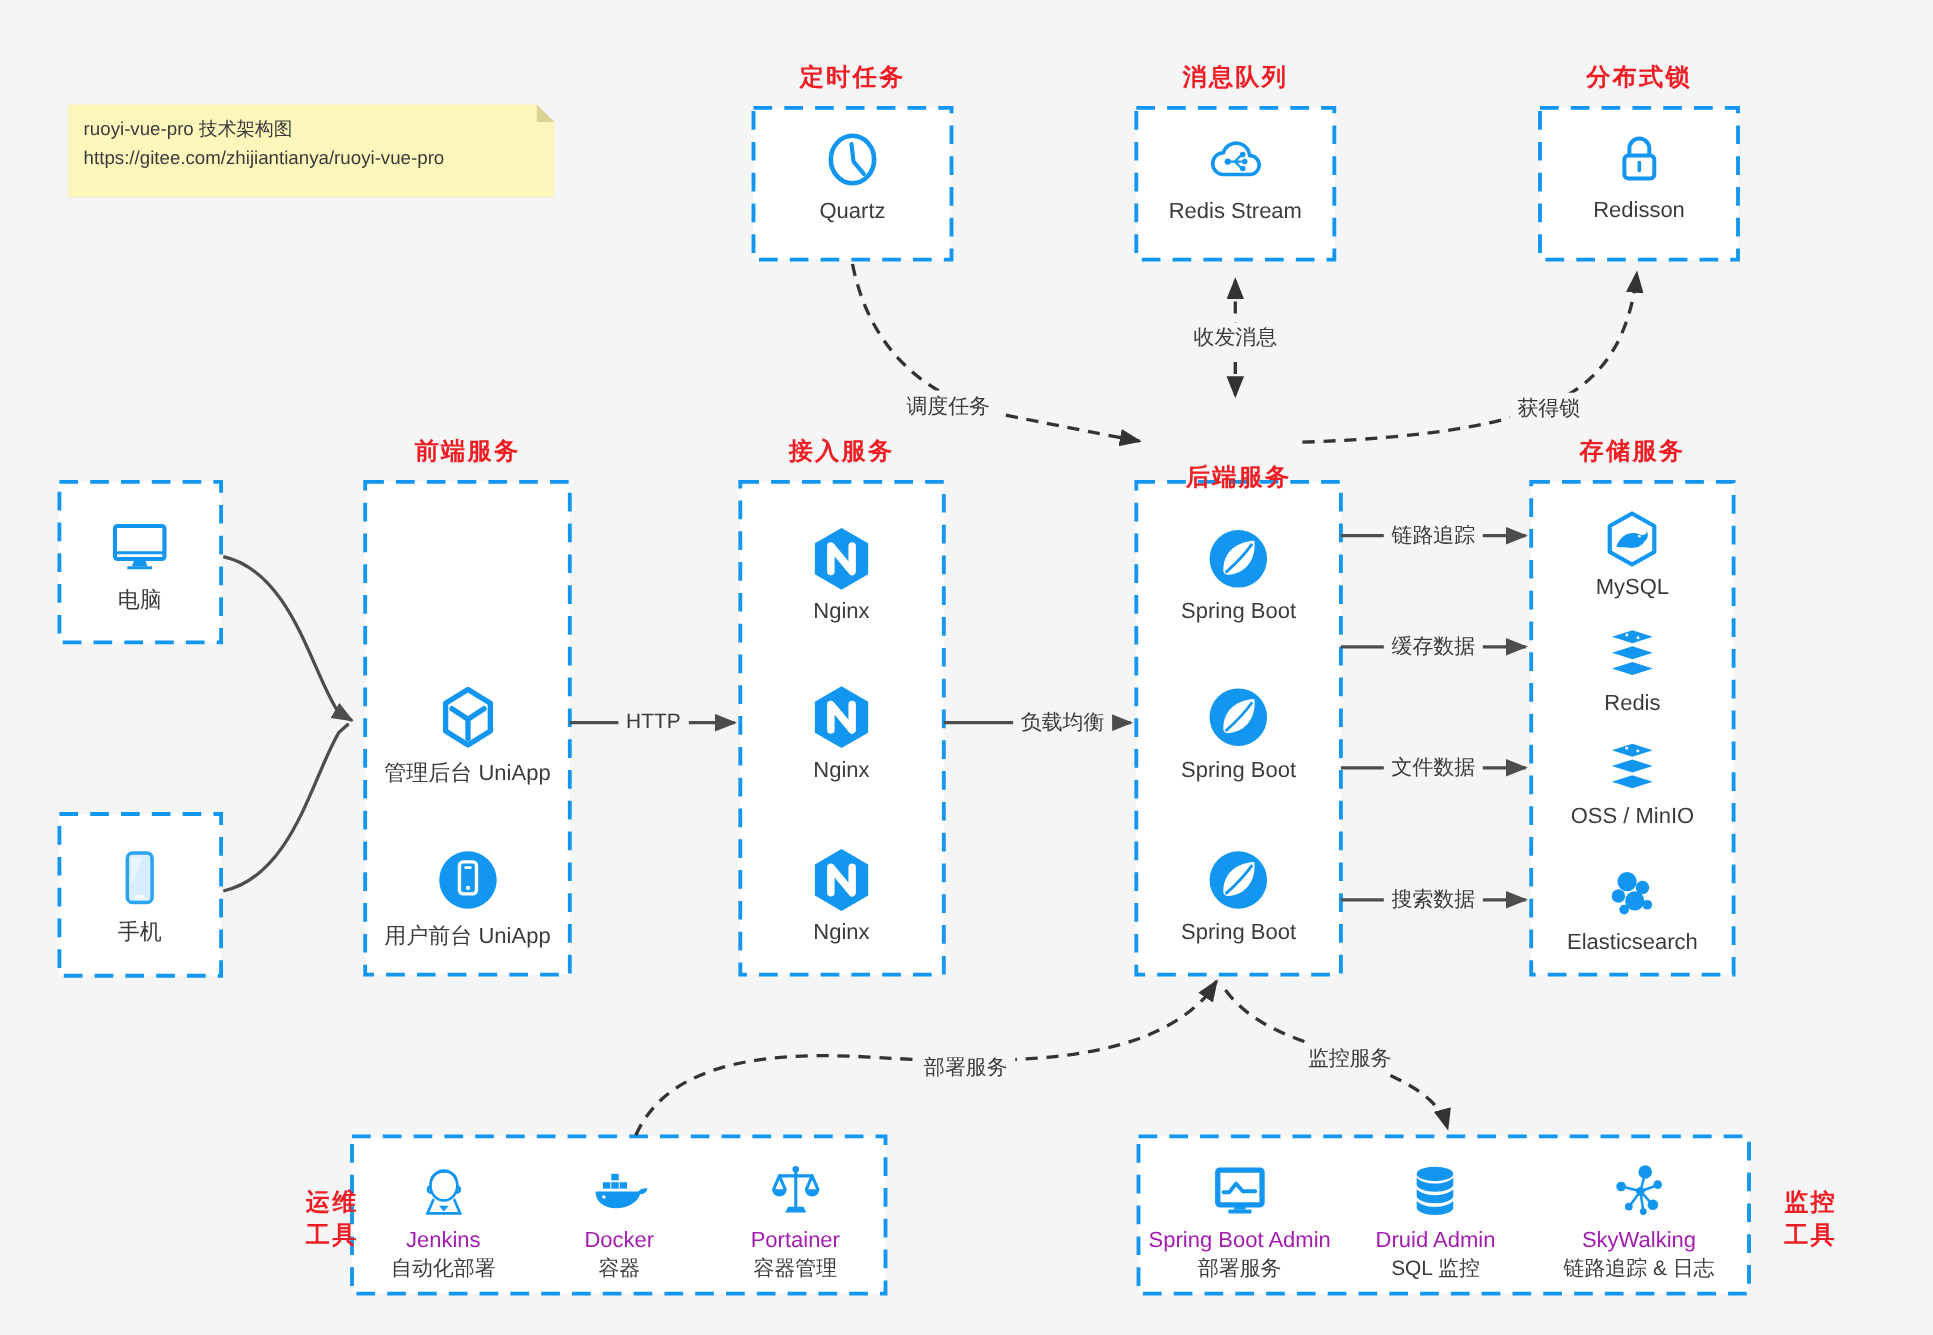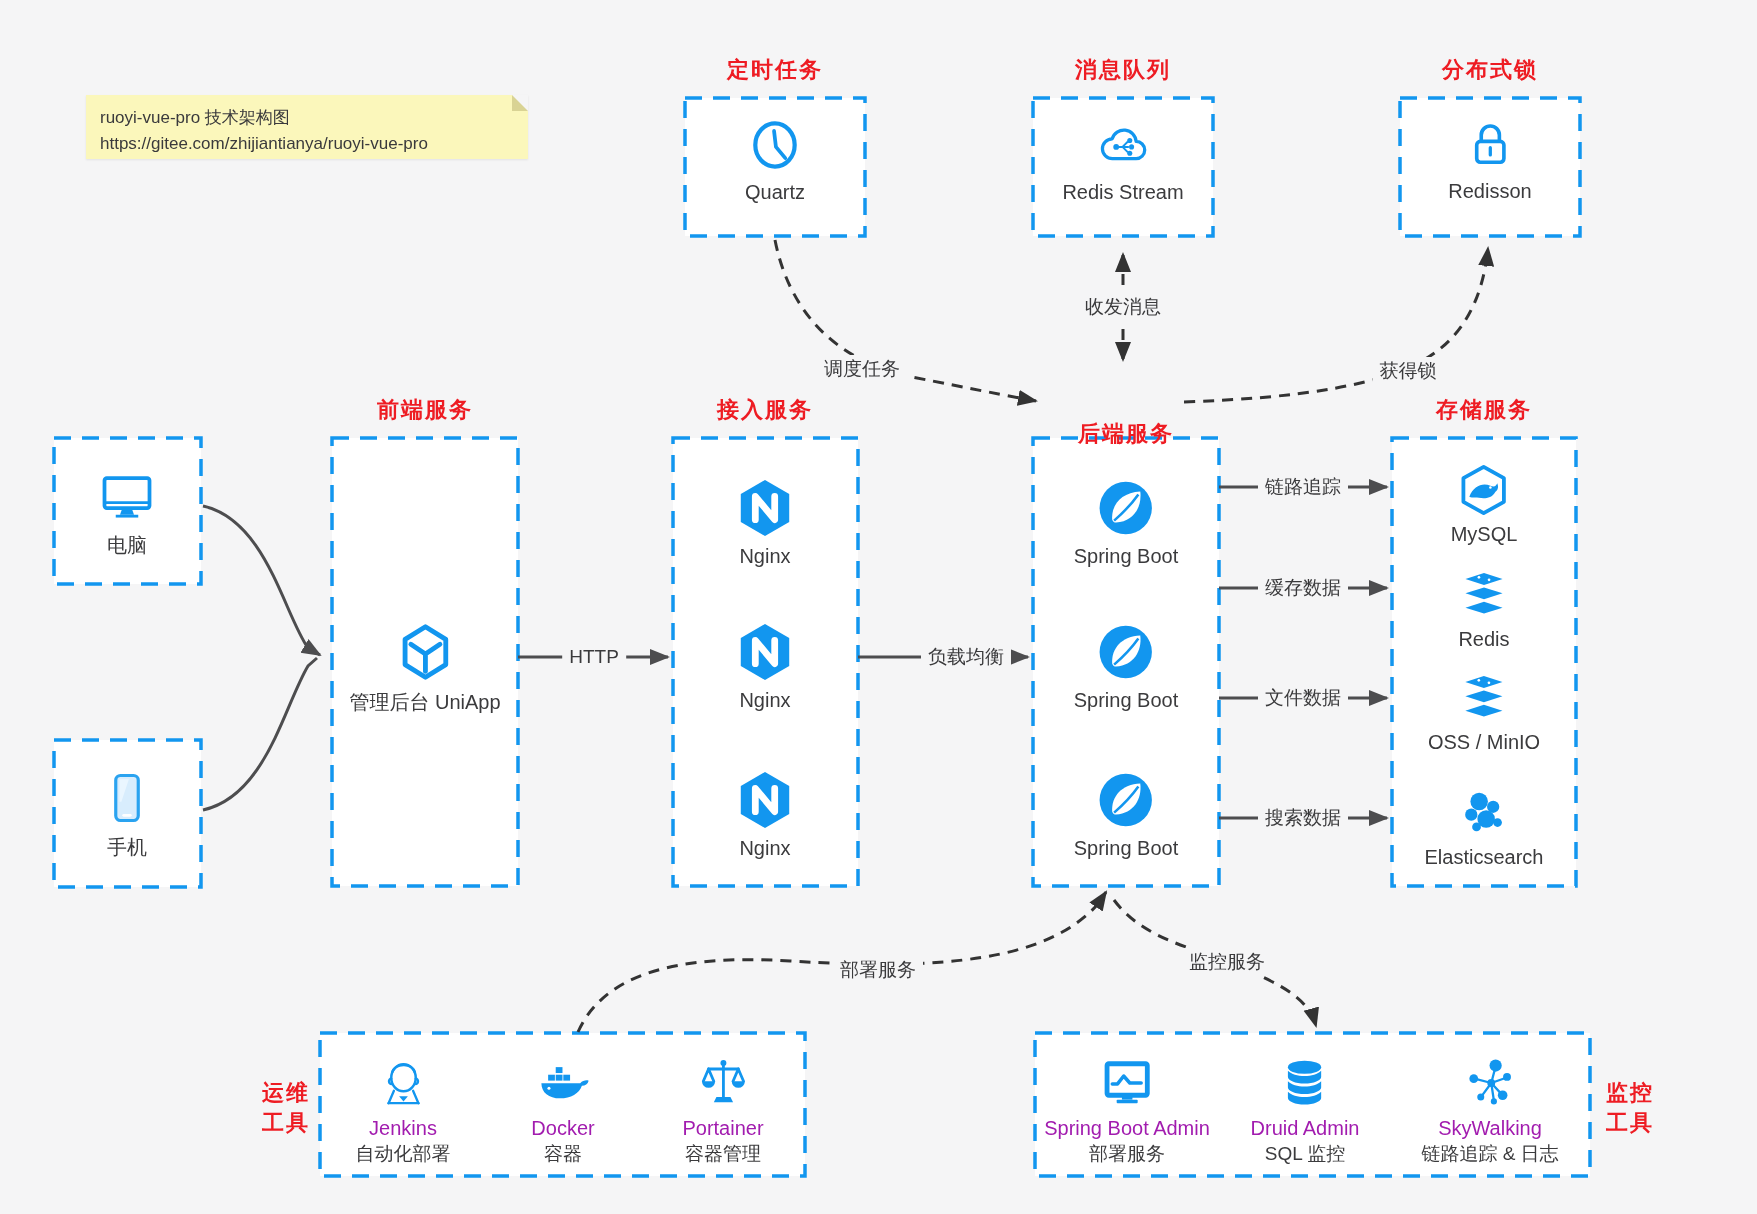--- a/index.html
+++ b/index.html
@@ -2,31 +2,31 @@
 <html><head>
 <meta charset="utf-8">
 <style>
   html,body{margin:0;padding:0;background:#f5f5f6;}
   #canvas{position:relative;width:1757px;height:1214px;background:#f5f5f6;overflow:hidden;
           font-family:"Liberation Sans","DejaVu Sans",sans-serif;color:#3c3c3e;}
   #edges{position:absolute;left:0;top:0;}
   .sec-title{position:absolute;transform:translate(-50%,-50%);font-size:22px;font-weight:bold;
              color:#ee1c23;letter-spacing:2px;white-space:nowrap;}
   .side-title{position:absolute;transform:translateX(-50%);text-align:left;font-size:22px;
-              font-weight:bold;color:#ee1c23;line-height:30px;letter-spacing:2px;}
+              font-weight:bold;color:#ee1c23;line-height:30px;letter-spacing:2px;margin-left:16px;}
   .node{position:absolute;transform:translateX(-50%);display:flex;flex-direction:column;
         align-items:center;white-space:nowrap;}
   .node .icon{display:block;line-height:0;}
   .nlabel{font-size:20px;color:#3b3b3d;margin-top:6px;}
   .iname{font-size:20px;color:#a21caf;margin-top:5px;line-height:25px;}
   .idesc{font-size:19px;color:#3b3b3d;line-height:25px;}
   .elabel{position:absolute;transform:translate(-50%,-50%);background:#f5f5f6;padding:1px 7px;
           font-size:19px;color:#3a3a3c;white-space:nowrap;}
-  .note{position:absolute;left:62px;top:95px;width:442px;height:64px;background:#fbf7bb;
-        box-shadow:0 1px 2px rgba(0,0,0,.08);margin-left:24px;}
+  .note{position:absolute;left:62px;top:95px;width:442px;height:84px;background:#fbf7bb;
+        box-shadow:0 1px 2px rgba(0,0,0,.08);}
   .note::after{content:"";position:absolute;top:0;right:0;width:0;height:0;
                border-top:16px solid #f5f5f6;border-left:16px solid #d9d394;}
   .note .ln{font-size:17px;color:#3a3a3c;line-height:26px;margin:0;padding:0 14px;}
   .note .ln:first-child{margin-top:10px;}
 </style>
 </head>
 <body>
 
 <div id="canvas">
 
@@ -159,20 +159,31 @@
   <div class="node" style="left:425px;top:621px">
     <span class="icon">
       <svg viewBox="0 0 64 64" width="62" height="62">
           <path d="M32 6 L53 19 V45 L32 58 L11 45 V19 Z" fill="none" stroke="#1296ef" stroke-width="5" stroke-linejoin="round"></path>
           <path d="M32 34 V52 M32 34 L17 24 M32 34 L47 24" fill="none" stroke="#1296ef" stroke-width="5" stroke-linecap="round"></path>
         </svg>
     </span>
     <span class="nlabel">管理后台 UniApp</span>
   </div>
 
+  <div class="node" style="left:425px;top:769px">
+    <span class="icon">
+      <svg viewBox="0 0 64 64" width="62" height="62">
+          <circle cx="32" cy="32" r="27" fill="#1296ef"></circle>
+          <rect x="24" y="15" width="16" height="30" rx="3.5" fill="none" stroke="#ffffff" stroke-width="3.2"></rect>
+          <rect x="28.5" y="19" width="7" height="2.6" rx="1.3" fill="#ffffff"></rect>
+          <circle cx="32" cy="39.5" r="2" fill="#ffffff"></circle>
+        </svg>
+    </span>
+    <span class="nlabel">用户前台 UniApp</span>
+  </div>
 
   <div class="node" style="left:765px;top:477px">
     <span class="icon">
       <svg viewBox="0 0 64 64" width="62" height="62">
           <path d="M32 3 L57 17.5 V46.5 L32 61 L7 46.5 V17.5 Z" fill="#1296ef"></path>
           <path d="M22 44 V20 L42 44 V20" fill="none" stroke="#ffffff" stroke-width="7" stroke-linecap="round" stroke-linejoin="round"></path>
         </svg>
     </span>
     <span class="nlabel">Nginx</span>
   </div>

